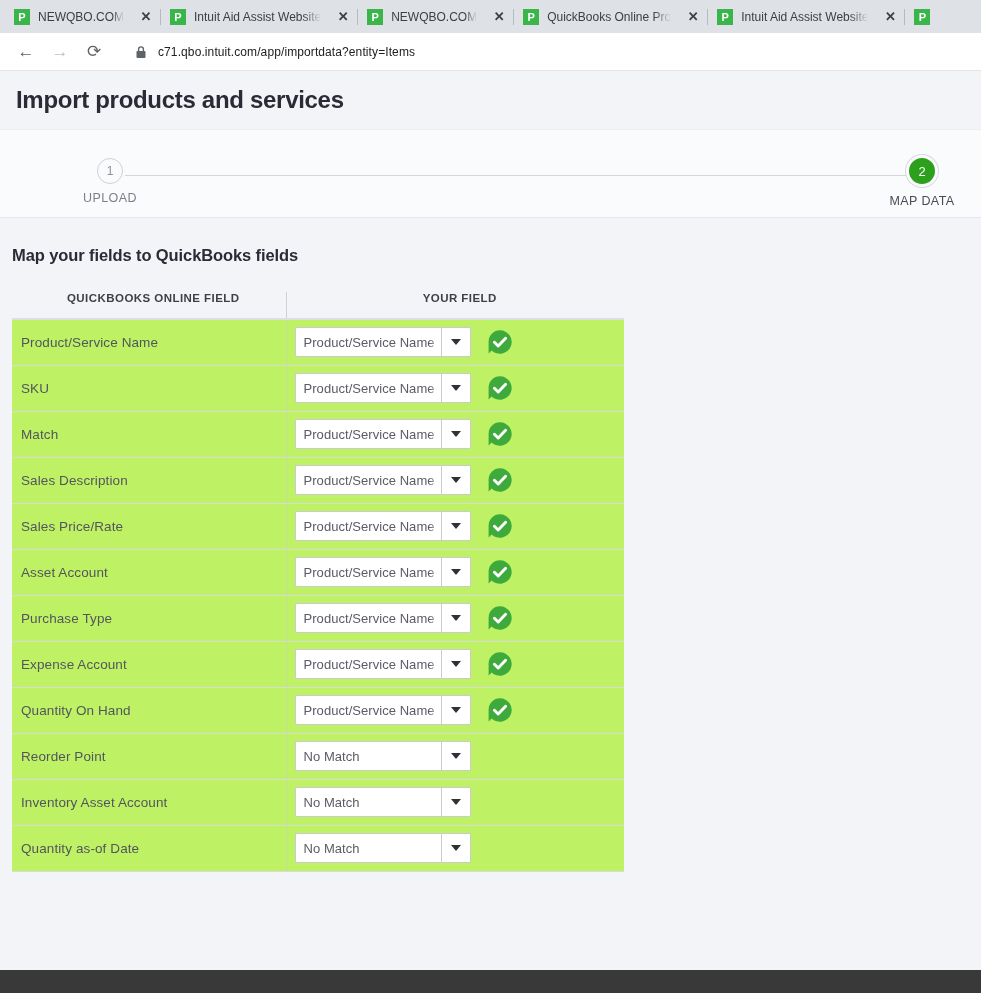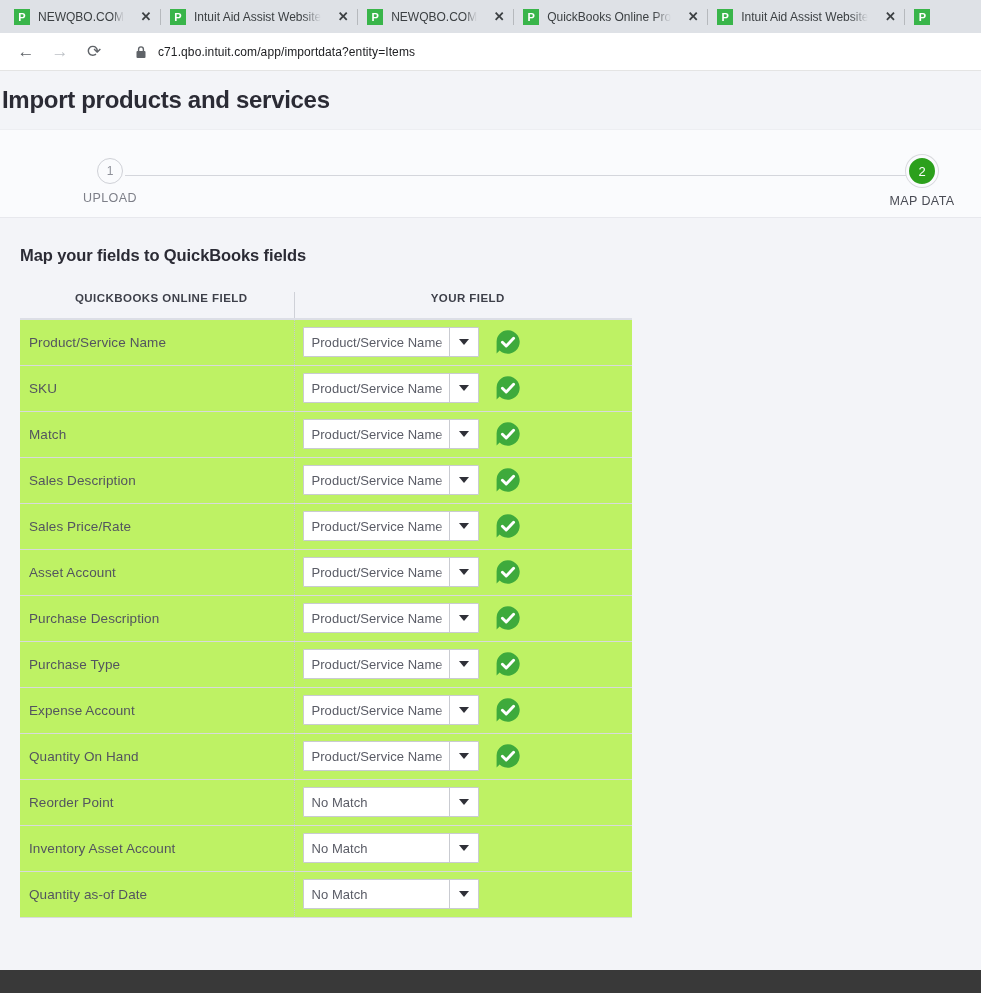--- a/index.html
+++ b/index.html
@@ -118,21 +118,21 @@
   }
 
   
   .page { background: #f3f4f8; height: 922px; position: relative; }
 
   .page-title-band {
     height: 58px;
     background: #f3f4f8;
     display: flex;
     align-items: center;
-    padding-left: 2px;
+    padding-left: 16px;
   }
   .page-title {
     font-size: 24px;
     font-weight: bold;
     color: #2b2b35;
     letter-spacing: -0.3px;
   }
 
   .stepper-band {
     height: 89px;
@@ -185,21 +185,21 @@
     margin-top: 7px;
     font-size: 12.5px;
     letter-spacing: 0.4px;
     color: #7d7f88;
   }
   .step-label.active { color: #4a4c55; }
   #step-upload { left: 50px; }
   #step-mapdata { left: 862px; top: 25px; }
 
   
-  .map-section { padding: 28px 0 0 20px; }
+  .map-section { padding: 28px 0 0 12px; }
   .section-title {
     font-size: 16.5px;
     font-weight: bold;
     color: #2b2b35;
     margin-bottom: 27px;
     letter-spacing: -0.1px;
   }
 
   .map-table {
     width: 612px;
@@ -493,37 +493,20 @@
                   </span>
                 </div>
                 <span class="check-badge"><svg width="26" height="26" viewBox="0 0 26 26">
                     <path d="M13 1.2 A11.8 11.8 0 1 1 4.6 21.4 L1.6 24.4 L1.6 13 A11.4 11.4 0 0 1 13 1.2 Z" fill="#3eaa3c"></path>
                     <path d="M7.4 13.2 L11.2 17 L18.6 9.3" fill="none" stroke="#ffffff" stroke-width="2.9" stroke-linecap="round" stroke-linejoin="round"></path>
                   </svg></span>
               </div>
             </td>
           </tr>
           <tr>
-            <td class="field-name">Purchase Description</td>
-            <td class="your-field">
-              <div class="select-wrap">
-                <div class="fake-select">
-                  <span class="val">Product/Service Name</span>
-                  <span class="arrow">
-                    <i></i>
-                  </span>
-                </div>
-                <span class="check-badge"><svg width="26" height="26" viewBox="0 0 26 26">
-                    <path d="M13 1.2 A11.8 11.8 0 1 1 4.6 21.4 L1.6 24.4 L1.6 13 A11.4 11.4 0 0 1 13 1.2 Z" fill="#3eaa3c"></path>
-                    <path d="M7.4 13.2 L11.2 17 L18.6 9.3" fill="none" stroke="#ffffff" stroke-width="2.9" stroke-linecap="round" stroke-linejoin="round"></path>
-                  </svg></span>
-              </div>
-            </td>
-          </tr>
-          <tr>
             <td class="field-name">Purchase Type</td>
             <td class="your-field">
               <div class="select-wrap">
                 <div class="fake-select">
                   <span class="val">Product/Service Name</span>
                   <span class="arrow">
                     <i></i>
                   </span>
                 </div>
                 <span class="check-badge"><svg width="26" height="26" viewBox="0 0 26 26">

